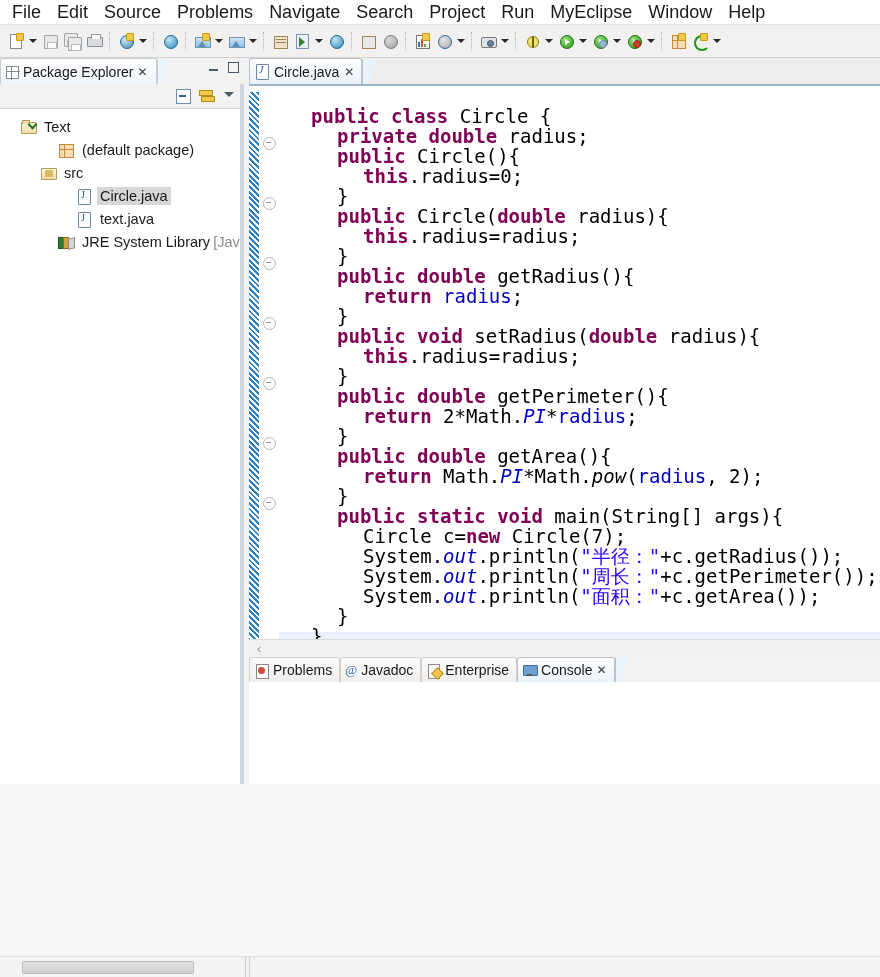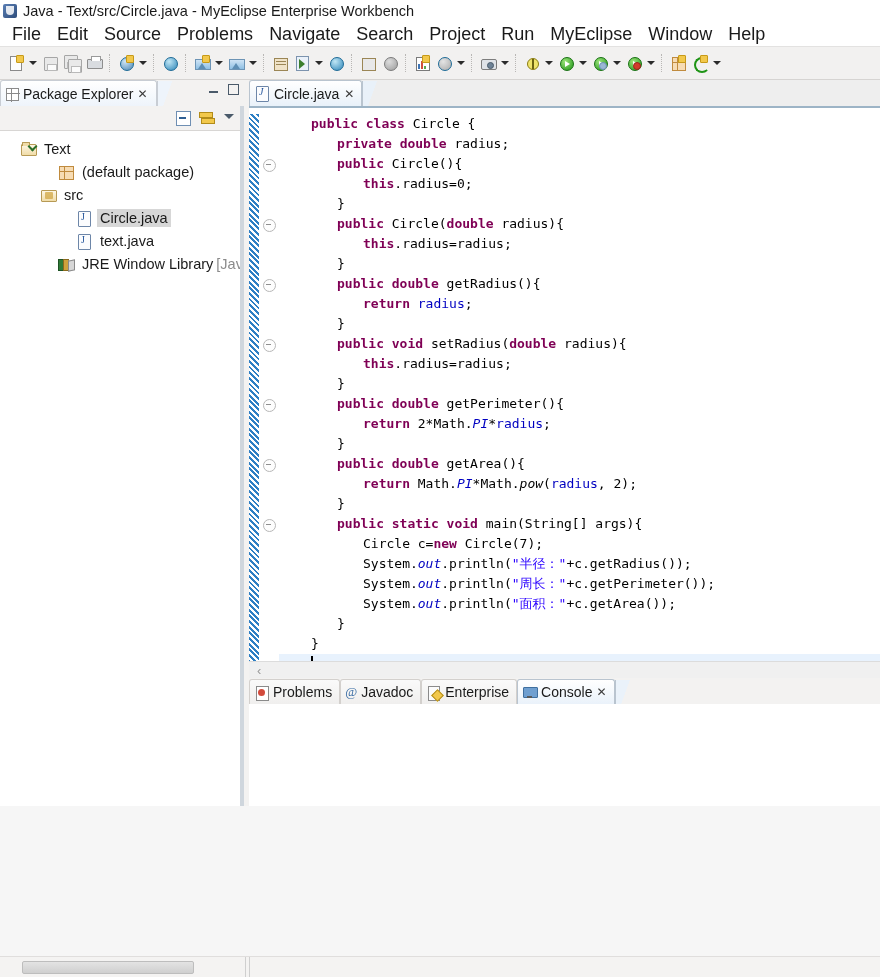--- a/index.html
+++ b/index.html
@@ -134,21 +134,21 @@
 
   .editorbox{flex:1;background:#ffffff;position:relative;display:flex;overflow:hidden;}
   .gutter{width:30px;background:#ffffff;position:relative;flex:none;}
   .changebar{position:absolute;left:0;top:0;width:10px;
      background-image:repeating-linear-gradient(45deg,#2e7fc4 0 2px,#ffffff 2px 4px);}
   .foldcol{position:absolute;left:14px;top:0;width:16px;}
   .foldmark{position:absolute;width:11px;height:11px;border:1px solid #b8b8b8;border-radius:50%;background:#fdfdfd;}
   .foldmark:after{content:"";position:absolute;left:2px;top:4px;width:5px;height:1px;background:#8f8f8f;}
 
   .codearea{flex:1;position:relative;font-family:"DejaVu Sans Mono","Liberation Mono",monospace;
-     font-size:13px;line-height:20px;padding-top:6px;white-space:pre;overflow:hidden;}
+     font-size:19px;line-height:20px;padding-top:20px;white-space:pre;overflow:hidden;}
   .curline{position:absolute;left:0;right:0;height:20px;background:#e8f2fd;}
   .codeline{position:relative;height:20px;padding-left:32px;color:#000;}
   .kw{color:#7f0055;font-weight:bold;}
   .fld{color:#0000c0;}
   .str{color:#2a00ff;}
   .stat{font-style:italic;}
   .caret{position:absolute;width:1.5px;height:16px;background:#000;}
 
   .edhsb{height:16px;background:#f0f0f0;border-top:1px solid #dcdcdc;display:flex;align-items:center;padding-left:8px;}
   .edhsb .lt{font-size:13px;color:#9a9a9a;}
@@ -180,27 +180,20 @@
   .statusbar{position:absolute;left:0;bottom:0;width:880px;height:20px;background:#f4f3f2;border-top:1px solid #e0dedd;}
   .sb-thumb{position:absolute;left:22px;top:4px;width:170px;height:11px;background:linear-gradient(#e3e3e3,#cfcfcf);border:1px solid #bdbdbd;border-radius:2px;}
   .sb-div{position:absolute;left:245px;top:0;width:1px;height:20px;background:#cfcfcf;}
   .sb-div2{position:absolute;left:249px;top:0;width:1px;height:20px;background:#cfcfcf;}
 </style>
 </head>
 <body>
 
 <div class="app">
 
-  <div class="titlebar">
-    <span class="ticon">
-      <span class="sq"></span>
-        <span class="cup"></span>
-    </span>
-    <span class="titletext">Java - Text/src/Circle.java - MyEclipse Enterprise Workbench</span>
-  </div>
 
   <div class="menubar">
     <span class="menuitem">File</span>
     <span class="menuitem">Edit</span>
     <span class="menuitem">Source</span>
     <span class="menuitem">Problems</span>
     <span class="menuitem">Navigate</span>
     <span class="menuitem">Search</span>
     <span class="menuitem">Project</span>
     <span class="menuitem">Run</span>
@@ -458,21 +451,21 @@
         </div>
 
         <div class="trow" style="padding-left:58px">
           <span class="ticonbox">
               <span class="jreic">
                 <b></b>
                 <u></u>
                 <s></s>
               </span>
             </span>
-          <span class="tlabel">JRE Window Library</span>
+          <span class="tlabel">JRE System Library</span>
             <span class="dim"> [JavaS</span>
         </div>
 
       </div>
 
       <div class="leftsb"></div>
     </div>
 
     <div class="sash"></div>
 

